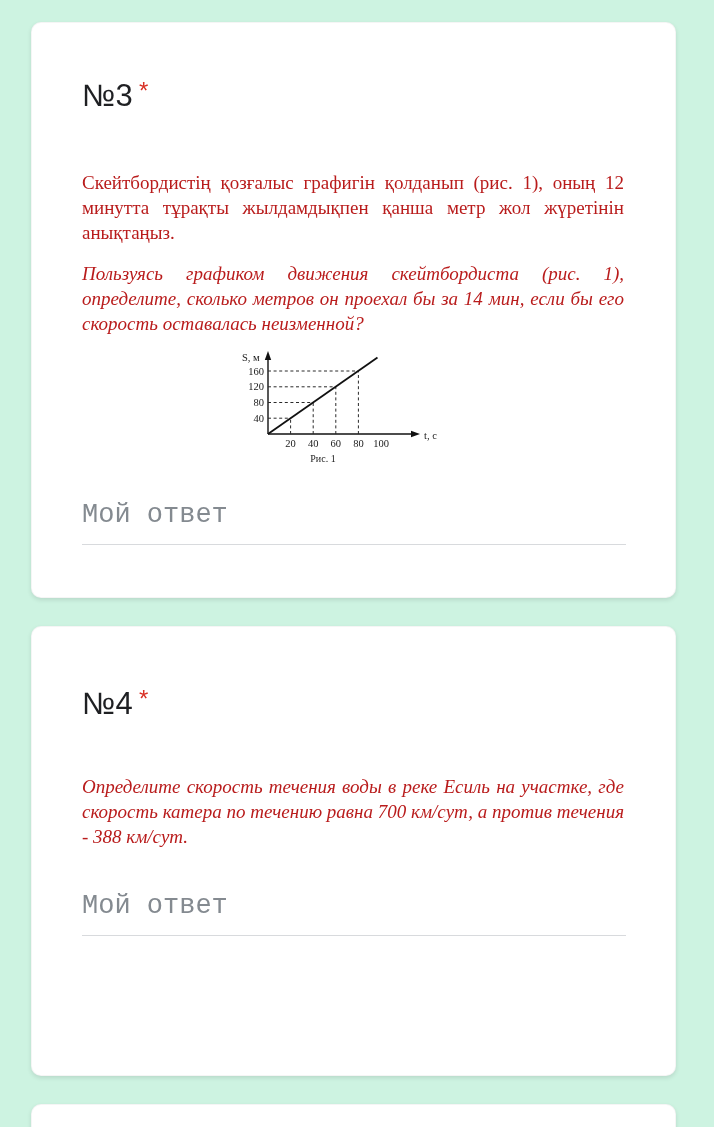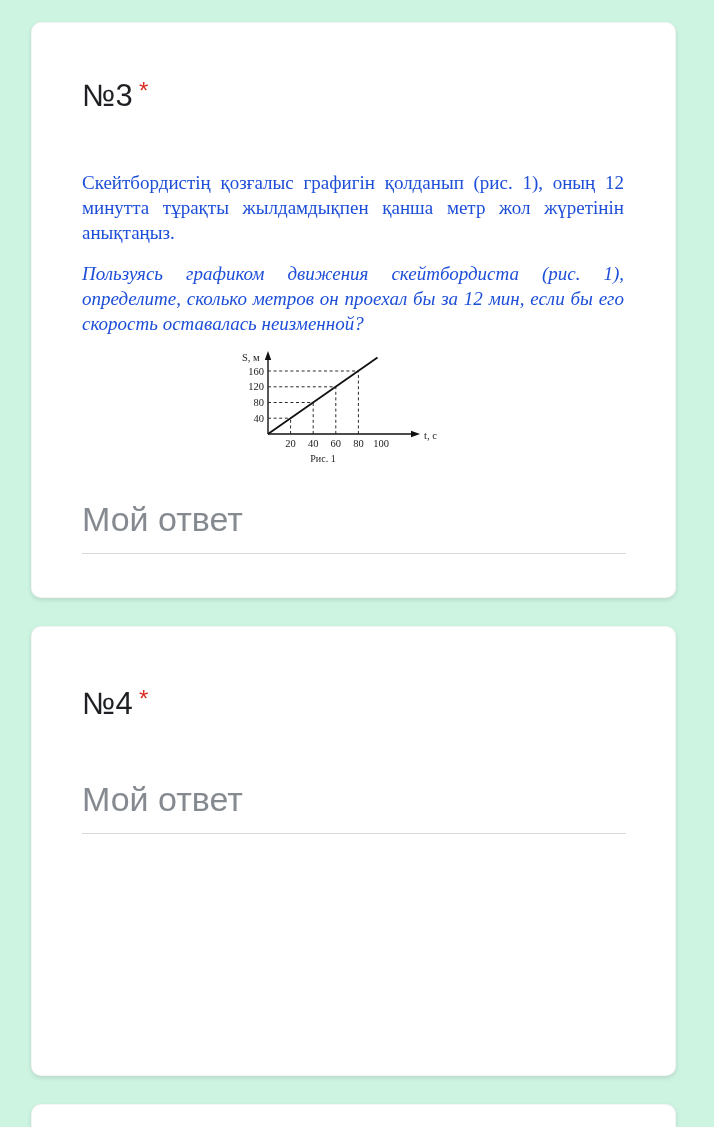--- a/index.html
+++ b/index.html
@@ -54,21 +54,21 @@
 
   .q-body { margin-top: 58px; }
   .card.q4 .q-body { margin-top: 54px; }
 
   .q-text {
     margin: 0;
     width: 542px;
     font-family: "Liberation Serif", serif;
     font-size: 19px;
     line-height: 25px;
-    color: #1d4ed8;
+    color: #b91c1c;
     text-align: justify;
     text-justify: inter-word;
   }
   .q-text.ru {
     margin-top: 16px;
     font-style: italic;
   }
 
   .figure {
     margin: 14px 0 0 158px;
@@ -91,41 +91,41 @@
   .card.q4 .answer-area { margin-top: 36px; }
   .answer-input {
     display: block;
     width: 100%;
     box-sizing: border-box;
     border: none;
     border-bottom: 1px solid #d8dadd;
     outline: none;
     background: transparent;
     padding: 6px 0 14px 0;
-    font-family: Liberation Sans, sans-serif;
-    font-size: 34px;
+    font-family: Liberation Mono, monospace;
+    font-size: 27px;
     color: #0369a1;
   }
   .answer-input::placeholder {
     color: #848a90;
     opacity: 1;
   }
 </style>
 </head>
 <body>
 
 <div class="page">
 
   <section class="card q3">
     <div class="card-inner">
       <h2 class="q-title"><span>№3</span><span class="req">*</span></h2>
 
       <div class="q-body">
         <p class="q-text kk">Скейтбордистің қозғалыс графигін қолданып (рис. 1),  оның 12 минутта тұрақты  жылдамдықпен қанша метр жол жүретінін анықтаңыз.</p>
-        <p class="q-text ru">Пользуясь графиком движения скейтбордиста (рис. 1), определите, сколько метров он проехал бы за 12 мин, если бы его скорость оставалась неизменной?</p>
+        <p class="q-text ru">Пользуясь графиком движения скейтбордиста (рис. 1), определите, сколько метров он проехал бы за 14 мин, если бы его скорость оставалась неизменной?</p>
 
         <figure class="figure">
           <svg width="205" height="118" viewBox="0 0 205 118">
 
             <line x1="28" y1="84" x2="28" y2="7" stroke="#111" stroke-width="1.4"></line>
             <polygon points="28,1 24.8,10 31.2,10" fill="#111"></polygon>
             <line x1="28" y1="84" x2="174" y2="84" stroke="#111" stroke-width="1.4"></line>
             <polygon points="180,84 171,80.8 171,87.2" fill="#111"></polygon>
 
             <text x="2" y="11" class="graph-text">S, м</text>
@@ -164,20 +164,21 @@
         <input type="text" class="answer-input" placeholder="Мой ответ" style="">
       </div>
     </div>
   </section>
 
   <section class="card q4">
     <div class="card-inner">
       <h2 class="q-title"><span>№4</span><span class="req">*</span></h2>
 
       <div class="q-body">
+        <p class="q-text ru">Определите скорость течения воды в реке Есиль на участке, где скорость катера по течению равна 700 км/сут, а против течения - 388 км/сут.</p>
       </div>
 
       <div class="answer-area">
         <input type="text" class="answer-input" placeholder="Мой ответ" style="">
       </div>
     </div>
   </section>
 
   <section class="card stub"></section>
 

